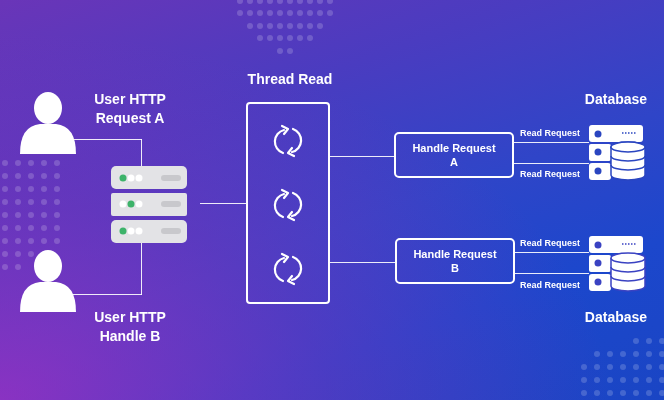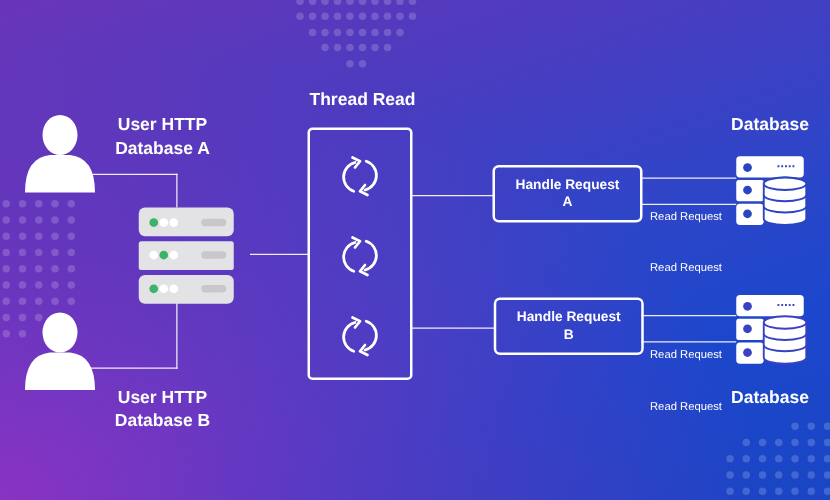--- a/index.html
+++ b/index.html
@@ -11,21 +11,21 @@
   #canvas::before {
     content:""; position:absolute; inset:0;
     background: radial-gradient(ellipse at 0% 100%, rgba(190,40,190,0.65) 0%, rgba(160,40,180,0.35) 35%, rgba(0,0,0,0) 65%);
     pointer-events:none;
   }
   .dots { position:absolute; }
   .dots span { position:absolute; width:6px; height:6px; border-radius:50%; background:rgba(255,255,255,0.18); }
   .label {
     position:absolute; color:#fff; font-weight:bold; font-size:14px; text-align:center; line-height:19px;
   }
-  .small-label { position:absolute; color:#fff; font-weight:normal; font-size:9px; white-space:nowrap;margin-top:40px; }
+  .small-label { position:absolute; color:#fff; font-weight:bold; font-size:9px; white-space:nowrap; }
   .line { position:absolute; background:rgba(255,255,255,0.9); }
   .handle-box {
     position:absolute; border:2px solid #fff; border-radius:5px; color:#fff; font-weight:bold;
     font-size:11px; text-align:center; line-height:14px; display:flex; flex-direction:column; justify-content:center;
     box-sizing:border-box;
   }
   .pool { position:absolute; border:2px solid #fff; border-radius:4px; box-sizing:border-box; }
   svg { position:absolute; overflow:visible; }
 </style>
 </head>
@@ -158,30 +158,30 @@
   <div class="line" style="left:513px;top:163px;width:76px;height:1px;"></div>
   <div class="line" style="left:513px;top:252px;width:76px;height:1px;"></div>
   <div class="line" style="left:513px;top:273px;width:76px;height:1px;"></div>
 
   <svg style="left:18px;top:92px;" width="60" height="62" viewBox="0 0 60 62">
     <ellipse cx="30" cy="16" rx="14" ry="16" fill="#fff"></ellipse>
     <path d="M2 62 Q2 34 22 32 L38 32 Q58 34 58 62 Z" fill="#fff"></path>
   </svg>
   <div class="label" style="left:80px;top:90px;width:100px;">
     <div>User HTTP</div>
-    <div>Database A</div>
+    <div>Request A</div>
   </div>
 
   <svg style="left:18px;top:250px;" width="60" height="62" viewBox="0 0 60 62">
     <ellipse cx="30" cy="16" rx="14" ry="16" fill="#fff"></ellipse>
     <path d="M2 62 Q2 34 22 32 L38 32 Q58 34 58 62 Z" fill="#fff"></path>
   </svg>
   <div class="label" style="left:80px;top:308px;width:100px;">
     <div>User HTTP</div>
-    <div>Database B</div>
+    <div>Handle B</div>
   </div>
 
   <svg style="left:111px;top:166px;" width="76" height="77" viewBox="0 0 76 77">
     <rect x="0" y="0" width="76" height="23" rx="5" fill="#e3e3e6"></rect>
     <rect x="0" y="27" width="76" height="23" rx="2" fill="#e3e3e6"></rect>
     <rect x="0" y="54" width="76" height="23" rx="5" fill="#e3e3e6"></rect>
     <circle cx="12" cy="12" r="3.5" fill="#3db36a"></circle>
       <circle cx="20" cy="12" r="3.5" fill="#fff"></circle>
       <circle cx="28" cy="12" r="3.5" fill="#fff"></circle>
     <circle cx="12" cy="38" r="3.5" fill="#fff"></circle>

